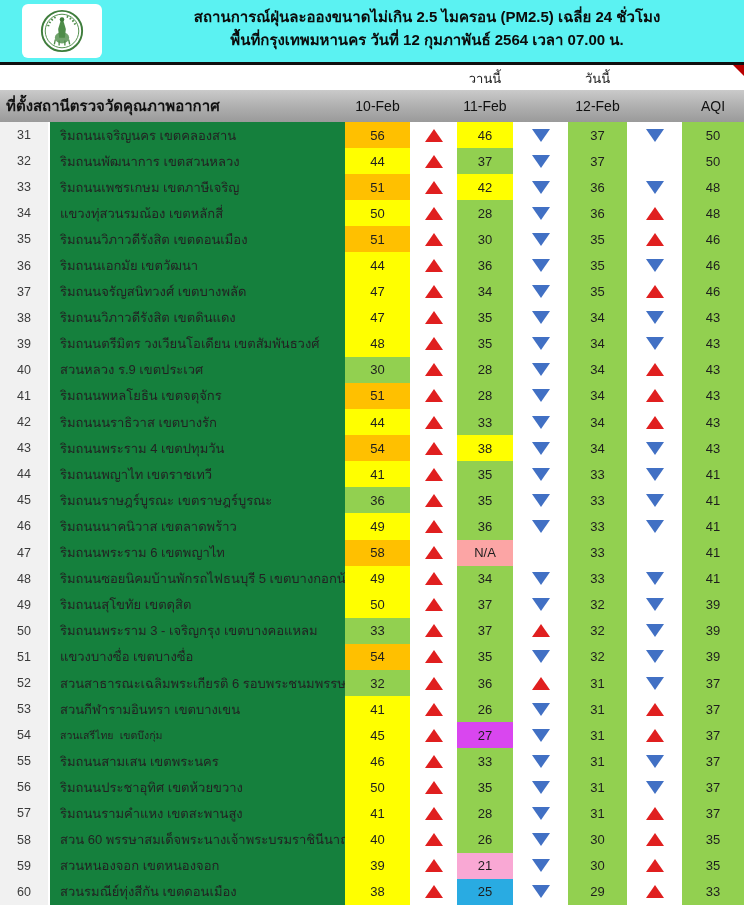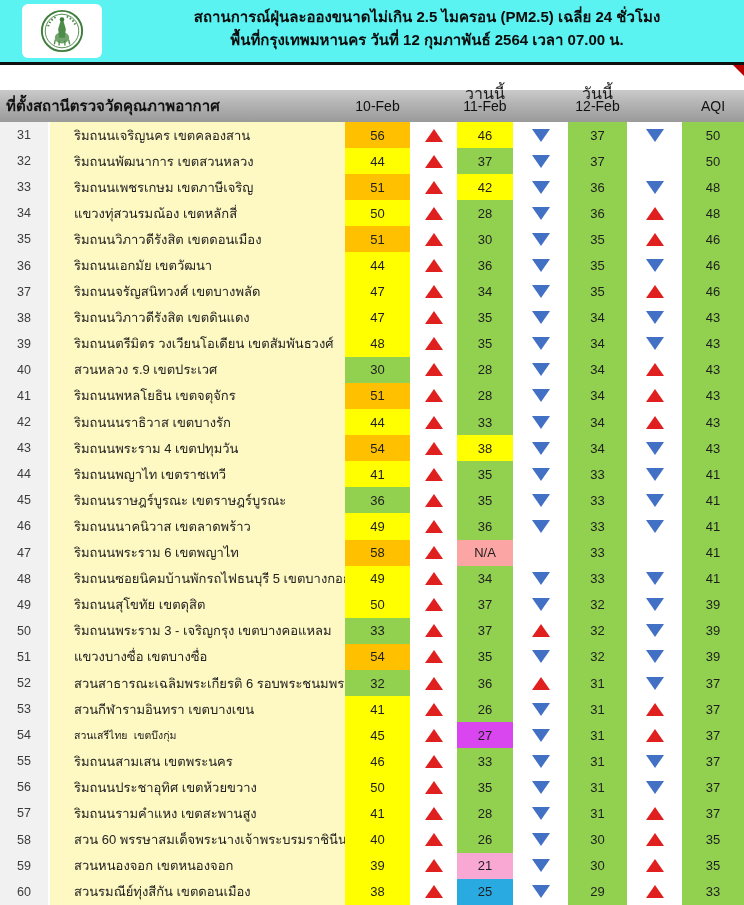--- a/index.html
+++ b/index.html
@@ -11,21 +11,21 @@
   .logo-box{position:absolute;left:22px;top:4px;width:80px;height:54px;background:#fff;border-radius:6px;
             display:flex;align-items:center;justify-content:center;}
   .titles{margin-left:110px;padding-top:7px;text-align:center;font-weight:bold;color:#0b0b0b;}
   .titles .t1{font-size:15px;line-height:20px;}
   .titles .t2{font-size:15px;line-height:26px;}
 
   .black-rule{height:3px;background:#101010;}
 
   
   .subband{position:relative;height:25px;background:#fff;}
-  .subband .lbl{position:absolute;top:3px;font-size:16px;color:#1a1a1a;text-align:center;margin-top:13px;}
+  .subband .lbl{position:absolute;top:3px;font-size:13px;color:#1a1a1a;text-align:center;}
   .lbl-yesterday{left:457px;width:56px;}
   .lbl-today{left:568px;width:59px;}
   .corner-marker{position:absolute;top:0;right:0;width:0;height:0;
                  border-top:11px solid #B80000;border-left:11px solid transparent;}
 
   
   .thead{display:flex;height:32px;background:linear-gradient(180deg,#CACACA 0%,#B0B0B0 50%,#9A9A9A 100%);
          align-items:center;color:#111;}
   .thead .station-h{width:345px;padding-left:6px;box-sizing:border-box;font-weight:bold;font-size:15px;
                     white-space:nowrap;overflow:hidden;}
@@ -36,21 +36,21 @@
   .w-v10{width:65px;}  .w-a1{width:47px;}
   .w-v11{width:56px;}  .w-a2{width:55px;}
   .w-v12{width:59px;}  .w-a3{width:55px;}
   .w-aqi{width:62px;}
 
   
   .tbody{display:block;}
   .row{display:flex;height:26.1px;align-items:stretch;}
   .cell{display:flex;align-items:center;justify-content:center;font-size:13px;color:#1e1e1e;box-sizing:border-box;}
   .cell.no{background:#F1F1F1;color:#3c3c3c;font-size:12.5px;border-right:2px solid #fff;}
-  .cell.name{background:#fef9c3;justify-content:flex-start;padding-left:24px;white-space:nowrap;overflow:hidden;
+  .cell.name{background:#15803d;justify-content:flex-start;padding-left:10px;white-space:nowrap;overflow:hidden;
              font-size:13px;color:#222;}
   .cell.name.small{font-size:10.5px;font-family:Liberation Mono, monospace;}
   .cell.val{font-size:13px;}
   .cell.na{background:#fff;}
   .cell.arrow{background:#fff;}
 
   .tri{width:0;height:0;}
   .tri.up{border-left:9px solid transparent;border-right:9px solid transparent;border-bottom:13px solid #E01F1F;}
   .tri.down{border-left:9px solid transparent;border-right:9px solid transparent;border-top:13px solid #4170C4;}
 </style>

